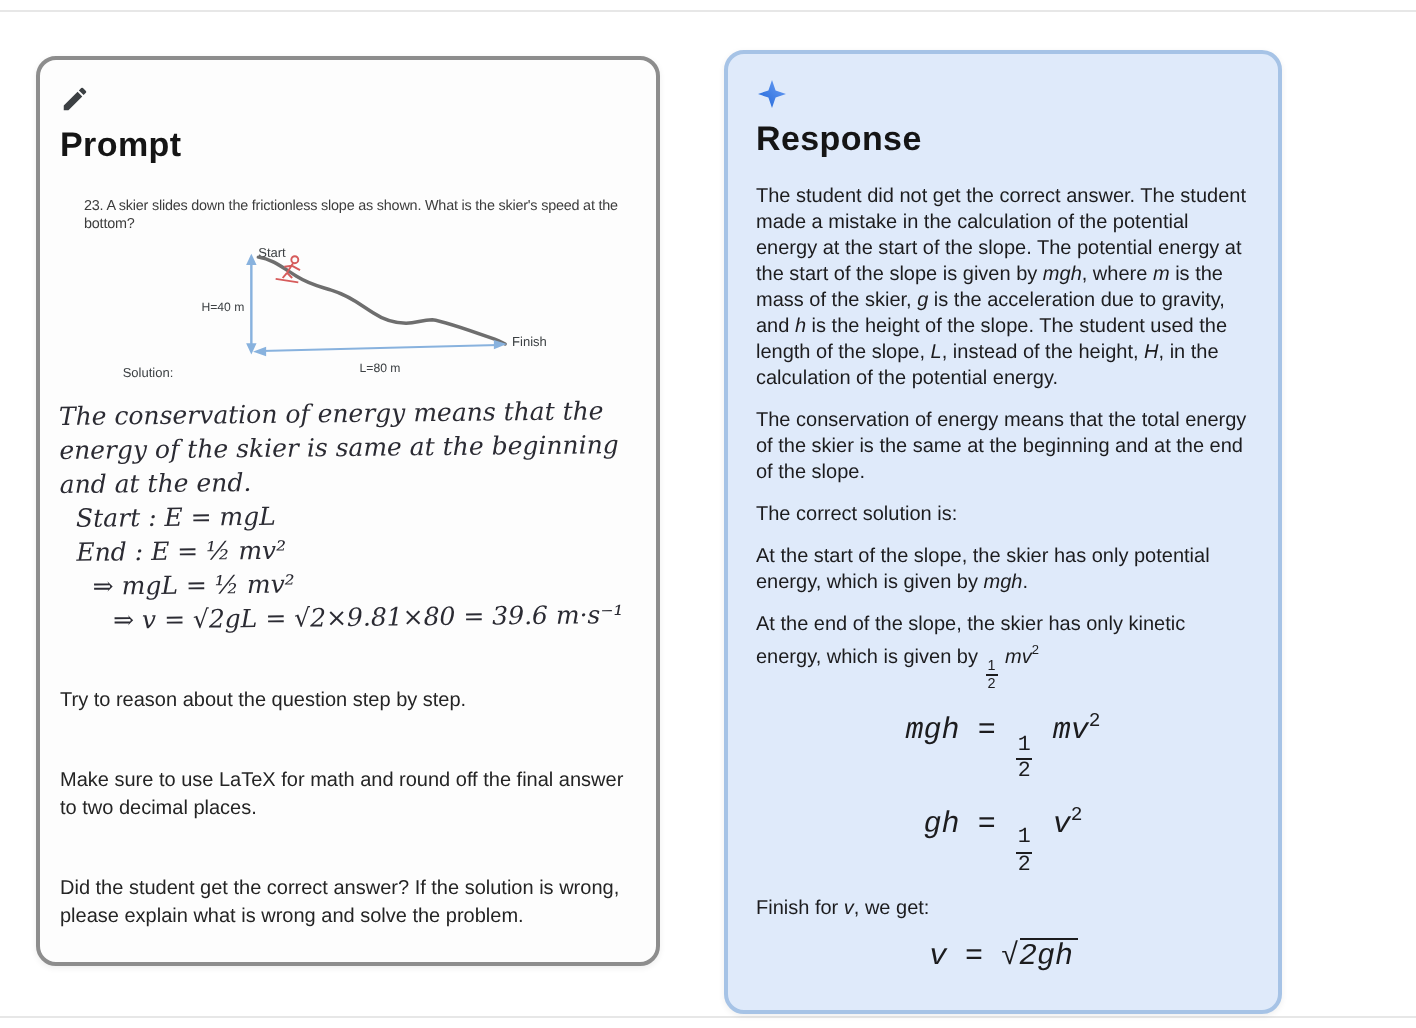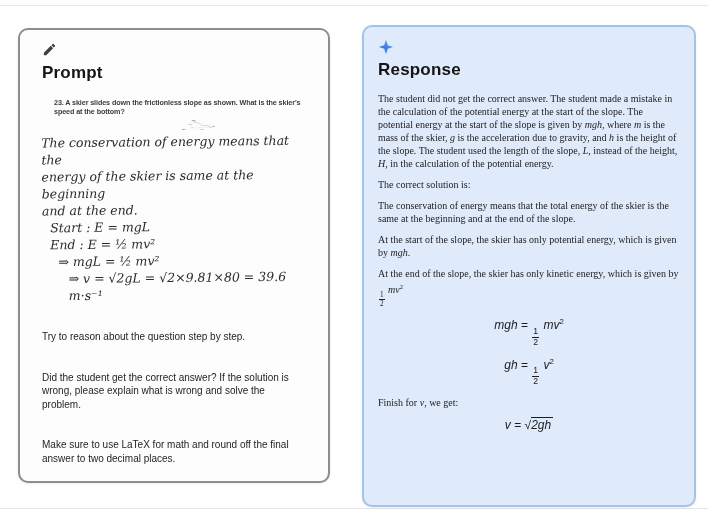--- a/index.html
+++ b/index.html
@@ -5,45 +5,45 @@
   html,body{margin:0;padding:0;background:#fff;}
   .stage{position:relative;width:708px;height:514px;background:#fff;overflow:hidden;
          font-family:"Liberation Sans",sans-serif;color:#1f1f1f;}
   .frame-line{position:absolute;left:0;right:0;height:1px;background:#e7e7e7;}
   .frame-line.top{top:5px;}
   .frame-line.bottom{top:508px;}
 
   .card{position:absolute;border-radius:10px;box-sizing:border-box;
         box-shadow:0 1px 3px rgba(0,0,0,.07);}
   .card.prompt{left:18px;top:28px;width:312px;height:455px;background:#fdfdfd;
-        border:2px solid #8d8d8d;padding:12px 22px;display:flex;flex-direction:column;}
-  .card.response{left:362px;top:25px;width:334px;height:482px;background:#dfeafa;
+        border:2px solid #8d8d8d;padding:12px 10px;display:flex;flex-direction:column;}
+  .card.response{left:362px;top:25px;width:279px;height:482px;background:#dfeafa;
         border:2px solid #a6c3e6;padding:12px 14px;overflow:hidden;}
 
   .card-title{font-size:17px;font-weight:700;color:#151515;margin:3px 0 0 0;letter-spacing:.2px;}
   .icon-wrap{height:18px;}
 
   .intro{font-size:11px;font-weight:700;margin-top:13px;color:#222;}
-  .problem{font-size:7.2px;letter-spacing:-0.1px;color:#3c3c3c;margin:15px 0 0 12px;font-weight:700;}
+  .problem{font-size:7.2px;letter-spacing:-0.1px;color:#3c3c3c;margin:15px 0 0 12px;font-weight:400;}
 
   .diagram{margin:3px 0 0 10px;}
   .diagram text{font-family:"Liberation Sans",sans-serif;fill:#3c4043;}
 
   .handwriting{margin-top:2px;font-family:"DejaVu Serif",serif;font-style:italic;
         font-size:12.5px;line-height:17px;color:#2b2b33;transform:rotate(-0.6deg);}
   .hw-indent-a{padding-left:8px;}
   .hw-indent-b{padding-left:16px;}
   .hw-indent-c{padding-left:26px;}
 
   .instructions{margin-top:auto;padding-bottom:4px;}
   .instructions .para{font-size:10px;line-height:13.5px;margin-top:27px;color:#242424;}
 
   .resp-body{margin-top:12px;}
-  .resp-body .para{font-size:10px;line-height:13px;margin:8px 0;color:#1c1c1e;font-family:Liberation Serif, serif;}
-  .resp-body .eq{font-family:Liberation Sans, sans-serif;font-size:12px;text-align:center;
+  .resp-body .para{font-size:10px;line-height:13px;margin:8px 0;color:#1c1c1e;}
+  .resp-body .eq{font-family:Liberation Mono, monospace;font-size:15px;text-align:center;
         margin:9px 0;color:#1c1c1e;}
   .resp-body i{font-style:italic;}
   sup{font-size:.65em;}
   .frac{display:inline-flex;flex-direction:column;text-align:center;vertical-align:-0.55em;
         font-size:.72em;line-height:1.12;margin:0 1px;font-style:normal;}
   .frac .num{border-bottom:1px solid currentColor;padding:0 1px;}
   .sqrt{white-space:nowrap;}
   .sqrt .rad{font-style:normal;}
   .sqrt .radicand{border-top:1px solid currentColor;padding:0 2px 0 0;font-style:normal;text-align:center;}
   .sqrt .radicand.it{font-style:italic;}
@@ -104,42 +104,42 @@
       <div class="hw-line">energy of the skier is same at the beginning</div>
       <div class="hw-line">and at the end.</div>
       <div class="hw-line hw-indent-a">Start :  E = mgL</div>
       <div class="hw-line hw-indent-a">End :  E = ½ mv²</div>
       <div class="hw-line hw-indent-b">⇒  mgL = ½ mv²</div>
       <div class="hw-line hw-indent-c">⇒  v = √2gL = √2×9.81×80  =  39.6 m·s⁻¹</div>
     </div>
 
     <div class="instructions">
       <div class="para">Try to reason about the question step by step.</div>
+      <div class="para">Make sure to use LaTeX for math and round off the final answer to two decimal places.</div>
       <div class="para">Did the student get the correct answer? If the solution is wrong, please explain what is wrong and solve the problem.</div>
-      <div class="para">Make sure to use LaTeX for math and round off the final answer to two decimal places.</div>
     </div>
   </div>
 
   <div class="card response">
     <div class="icon-wrap">
       <svg width="16" height="16" viewBox="0 0 24 24">
         <defs>
           <linearGradient id="sparkleGrad" x1="0" y1="1" x2="1" y2="0">
             <stop offset="0" stop-color="#1b63d6"></stop>
             <stop offset="1" stop-color="#6fa2f7"></stop>
           </linearGradient>
         </defs>
         <path fill="url(#sparkleGrad)" d="M12 1.5 L14.7 9.3 L22.5 12 L14.7 14.7 L12 22.5 L9.3 14.7 L1.5 12 L9.3 9.3 Z"></path>
       </svg>
     </div>
     <div class="card-title">Response</div>
     <div class="resp-body">
         <div class="para"><span>The student did not get the correct answer. The student made a mistake in the calculation of the potential energy at the start of the slope. The potential energy at the start of the slope is given by </span><i>mgh</i><span>, where </span><i>m</i><span> is the mass of the skier, </span><i>g</i><span> is the acceleration due to gravity, and </span><i>h</i><span> is the height of the slope. The student used the length of the slope, </span><i>L</i><span>, instead of the height, </span><i>H</i><span>, in the calculation of the potential energy.</span></div>
+        <div class="para"><span>The conservation of energy means that the total energy of the skier is the same at the beginning and at the end of the slope.</span></div>
         <div class="para"><span>The correct solution is:</span></div>
-        <div class="para"><span>The conservation of energy means that the total energy of the skier is the same at the beginning and at the end of the slope.</span></div>
         <div class="para"><span>At the start of the slope, the skier has only potential energy, which is given by </span><i>mgh</i><span>.</span></div>
         <div class="para"><span>At the end of the slope, the skier has only kinetic energy, which is given by </span><span class="frac">
             <span class="num">1</span>
             <span class="den">2</span>
           </span><span> </span><i>mv</i><sup>2</sup></div>
         <div class="eq"><i>mgh</i><span> = </span><span class="frac">
             <span class="num">1</span>
             <span class="den">2</span>
           </span><span> </span><i>mv</i><sup>2</sup></div>
         <div class="eq"><i>gh</i><span> = </span><span class="frac">

